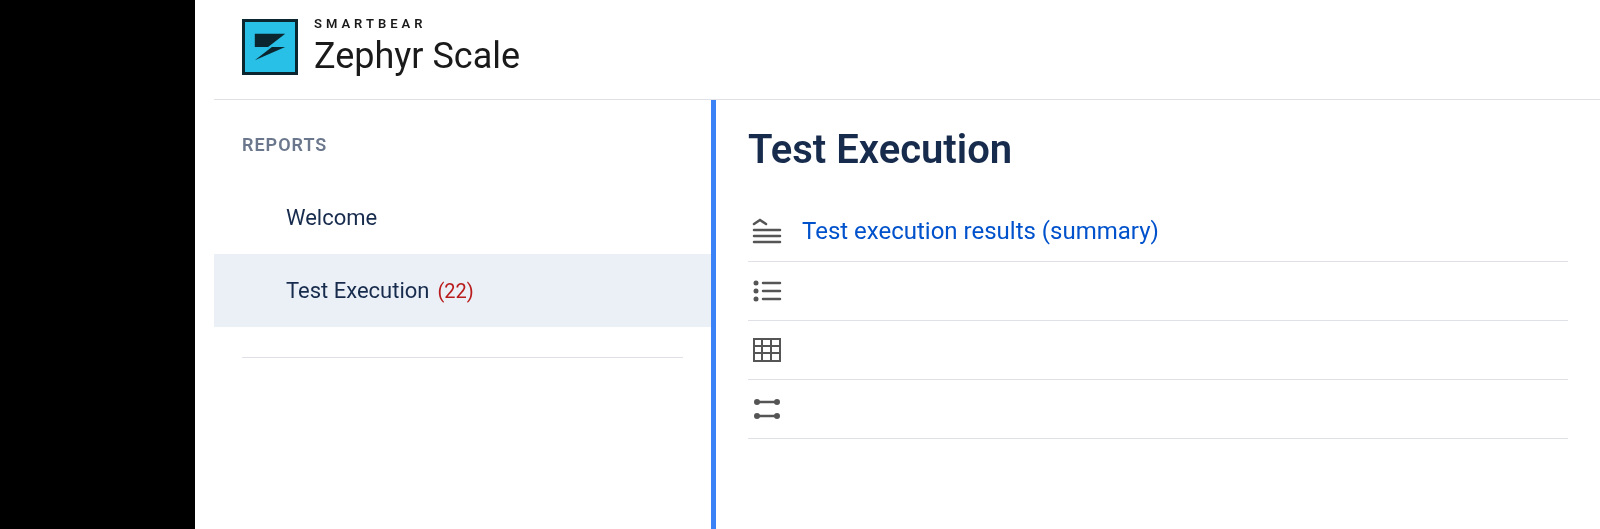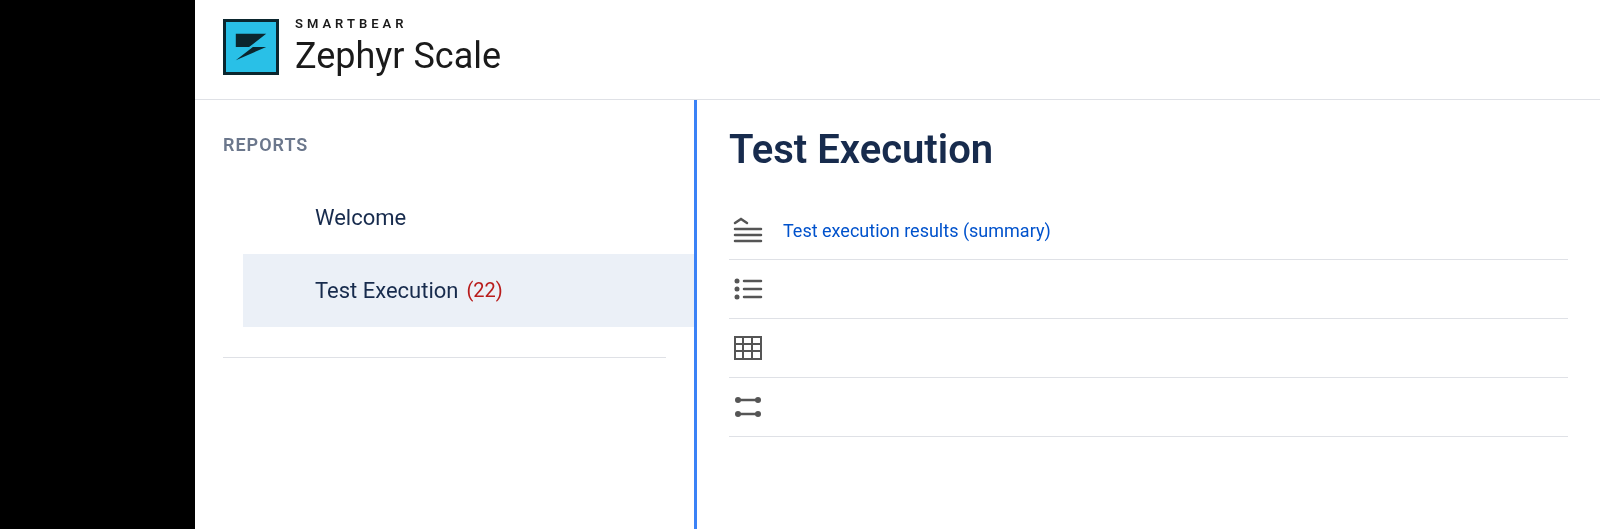--- a/index.html
+++ b/index.html
@@ -22,20 +22,21 @@
       height: 529px;
       background: #000;
     }
     .page {
       position: absolute;
       left: 195px;
       top: 0;
       right: 0;
       bottom: 0;
       background: #fff;
+      padding-left: 19px;
     }
     .header {
       display: flex;
       align-items: center;
       padding: 12px 28px 18px 28px;
       border-bottom: 1px solid #dfe1e6;
       gap: 16px;
       height: 100px;
     }
     .logo-box {
@@ -68,39 +69,38 @@
       font-weight: 400;
       color: #1a1a1a;
       margin-top: 8px;
     }
     .content {
       display: flex;
       height: calc(100% - 100px);
     }
     .sidebar {
       width: 502px;
-      border-right: 3px solid #3b82f6;
+      border-right: 5px solid #3b82f6;
       padding: 34px 0 0 0;
     }
     .sidebar-title {
       font-size: 18px;
       font-weight: 600;
       letter-spacing: 1px;
       color: #6b778c;
       padding: 0 28px 26px 28px;
     }
     .nav-item {
       display: flex;
-      align-items: flex-start;
+      align-items: center;
       gap: 8px;
       padding: 24px 28px 24px 72px;
       cursor: pointer;
       font-size: 22px;
       color: #172b4d;
-      margin-left: 48px;
     }
     .nav-item.active {
       background: #ebf0f7;
     }
     .nav-item-count {
       color: #b91c1c;
       font-size: 20px;
     }
     .sidebar-divider {
       margin: 30px 28px 0 28px;
@@ -135,21 +135,21 @@
       align-items: center;
       justify-content: center;
       flex-shrink: 0;
     }
     .report-icon svg {
       width: 30px;
       height: 26px;
     }
     .report-link {
       color: #0052cc;
-      font-size: 18px;
+      font-size: 24px;
     }
   </style>
 </head>
 <body>
 
 <div class="black-strip"></div>
 
 <div class="page">
 
   <div class="header">

